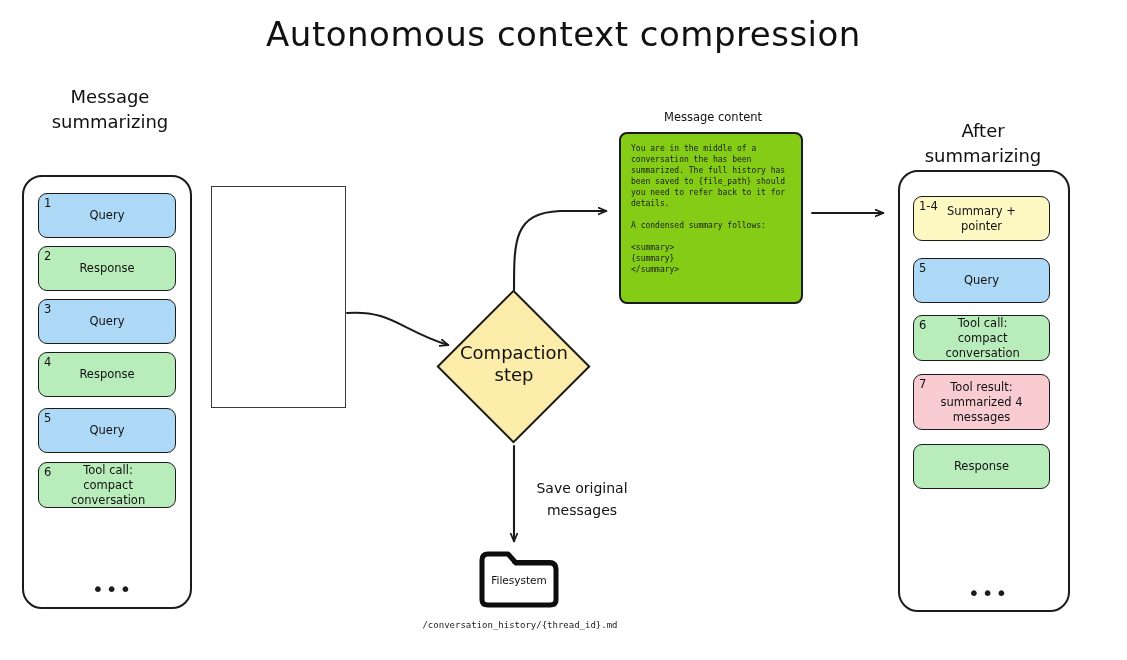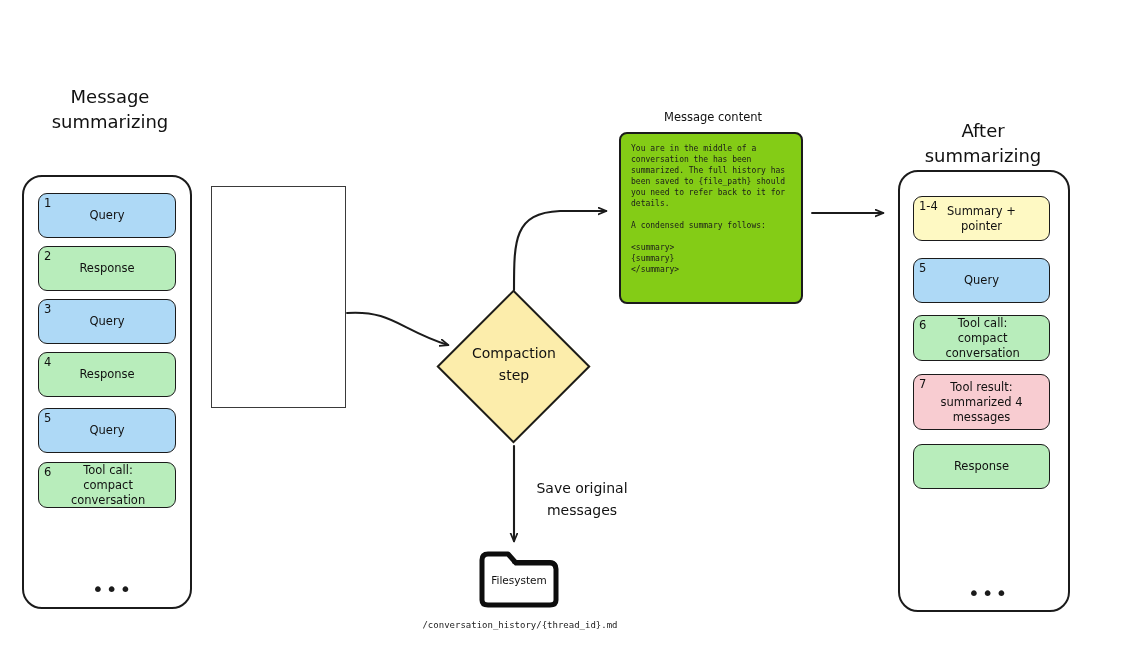--- a/index.html
+++ b/index.html
@@ -117,21 +117,21 @@
     background: #fcedab;
     border: 2.2px solid #1b1b1b;
     transform: rotate(45deg);
     box-sizing: border-box;
   }
   #diamond-label {
     position: absolute;
     left: 0; top: 52px;
     width: 154px;
     text-align: center;
-    font-size: 14px;
+    font-size: 18px;
     line-height: 22px;
     color: #111111;
   }
 
   
   #msg-head {
     position: absolute;
     left: 608px; top: 110px;
     width: 210px;
     text-align: center;
@@ -198,20 +198,21 @@
     left: 0; top: 0;
     width: 1127px; height: 660px;
     pointer-events: none;
   }
 </style>
 </head>
 <body>
 
 <div id="canvas">
 
+  <div id="title" class="hand">Autonomous context compression</div>
 
   <div id="before-head" class="col-head hand">
     <span class="l1">Message</span>
     <span class="l2">summarizing</span>
   </div>
 
   <div id="panel-before" class="panel"></div>
 
   <div class="card hand" style="left:38px; top:193px; width:138px; height:45px; background:#aed9f6;">
     <span class="num">1</span>

